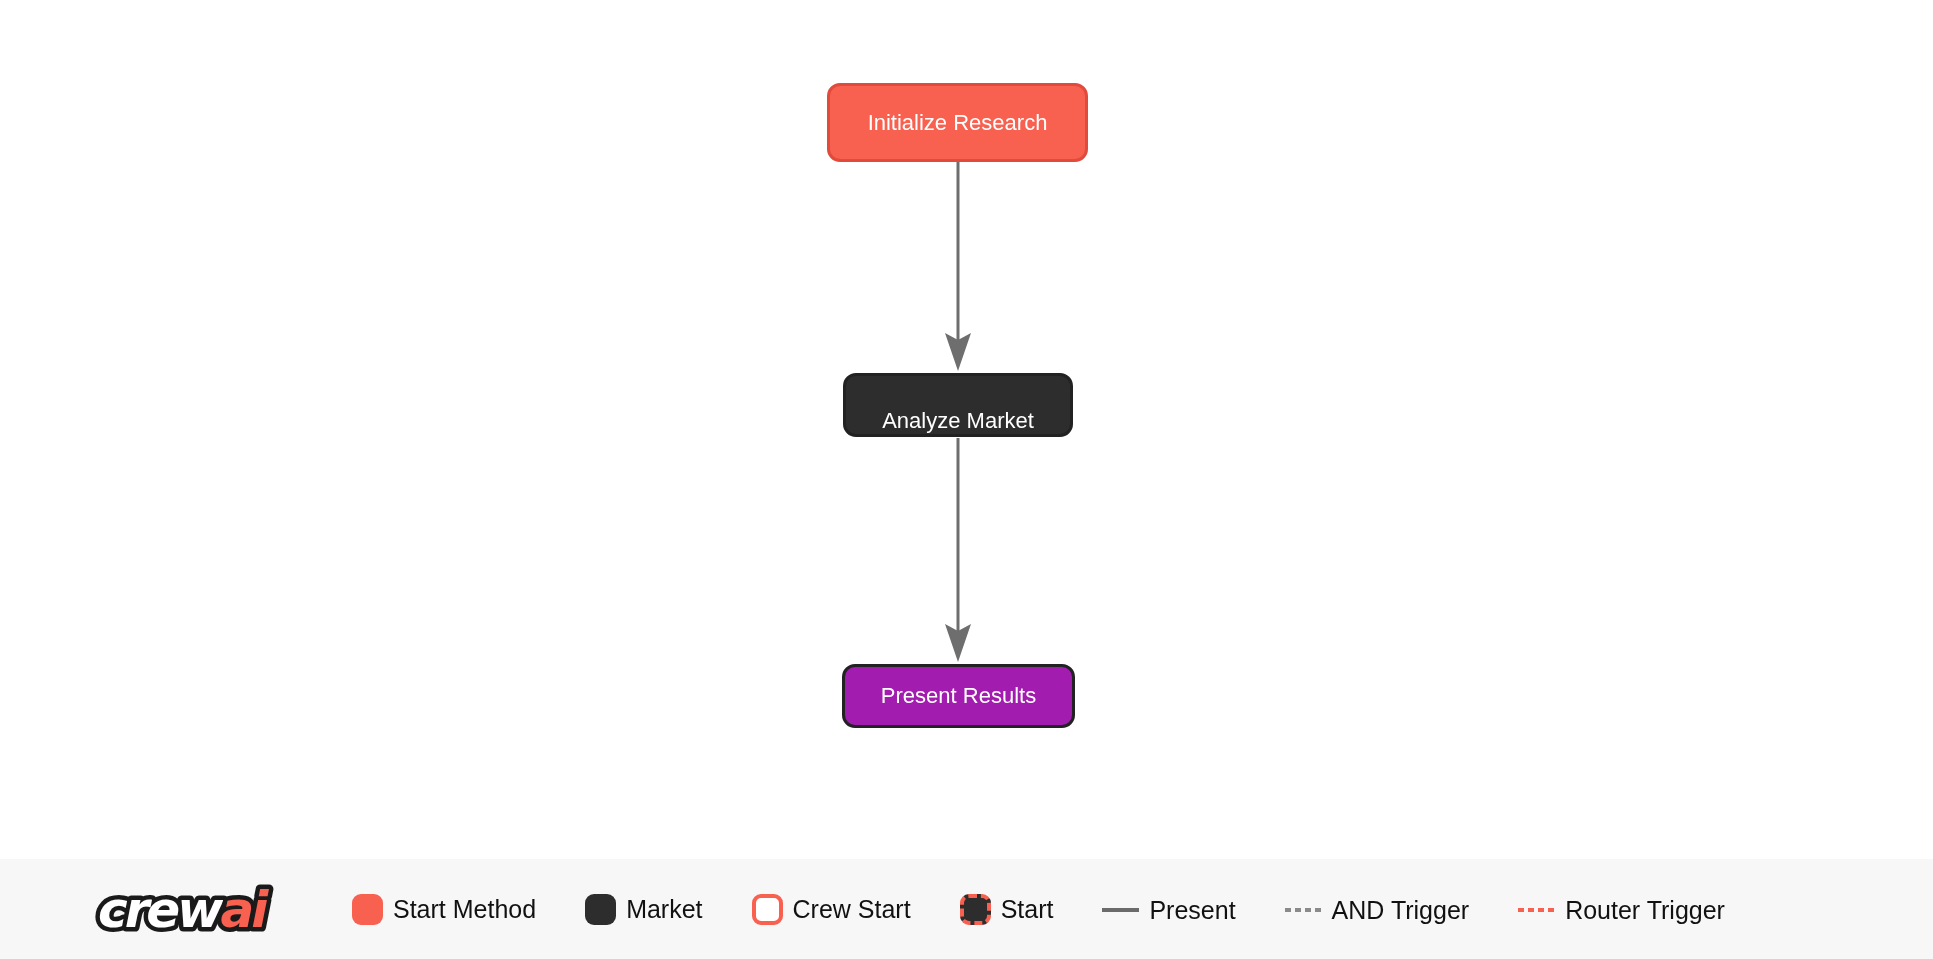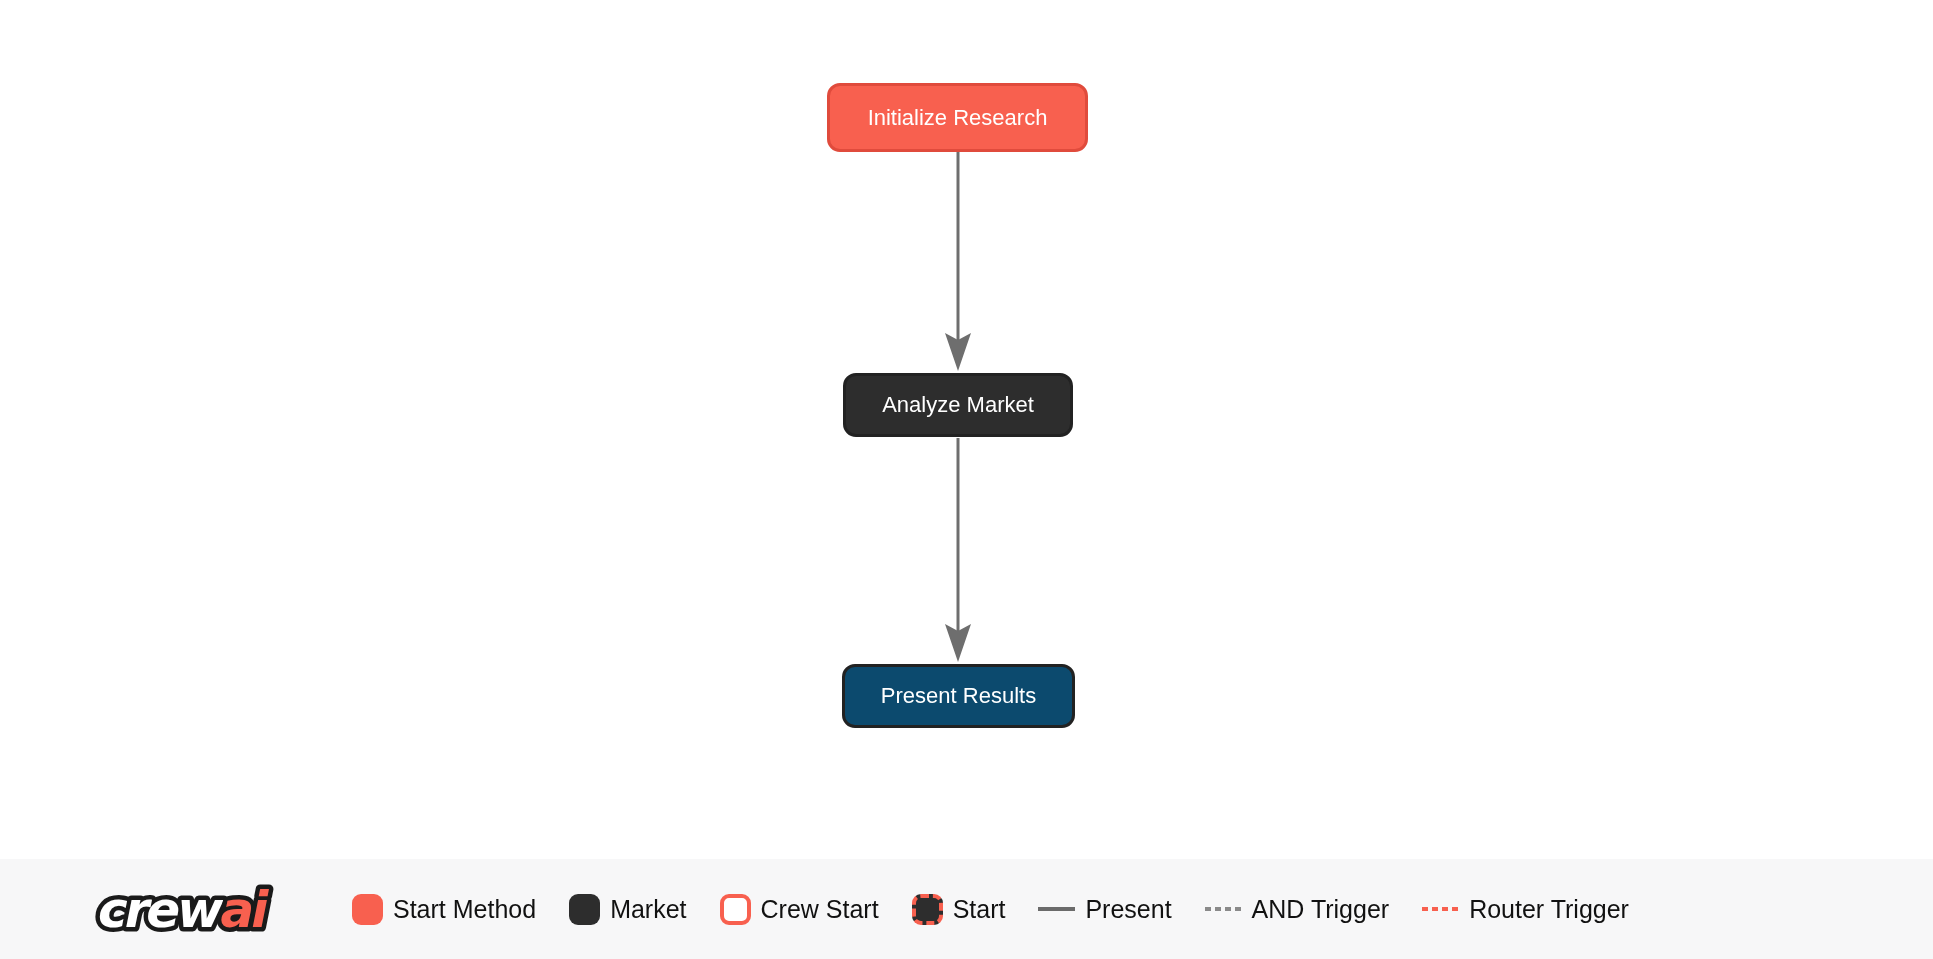--- a/index.html
+++ b/index.html
@@ -36,34 +36,35 @@
     justify-content: center;
     border-radius: 13px;
     font-size: 22px;
     color: #ffffff;
     cursor: pointer;
     box-sizing: border-box;
     white-space: nowrap;
   }
   .node-start {
     left: 827px; top: 83px;
-    width: 261px; height: 69px;
+    width: 261px; height: 79px;
     background: #F8604F;
     border: 3px solid #E04B3C;
   }
   .node-method-1 {
     left: 843px; top: 373px;
     width: 230px; height: 64px;
     background: #2D2D2D;
     border: 3px solid #222222;
+    align-items: flex-end;
   }
   .node-method-2 {
     left: 842px; top: 664px;
     width: 233px; height: 64px;
-    background: #0c4a6e;
+    background: #a21caf;
     border: 3px solid #222222;
   }
 
   
   .legend-bar {
     position: absolute;
     left: 0; bottom: 0;
     width: 1933px;
     height: 100px;
     background: #F7F7F8;
@@ -71,22 +72,22 @@
     align-items: center;
     padding-left: 94px;
     box-sizing: border-box;
   }
   .brand-logo {
     flex: 0 0 auto;
     margin-right: 30px;
   }
   .legend-items {
     display: flex;
-    align-items: center;
-    gap: 33px;
+    align-items: flex-end;
+    gap: 49px;
   }
   .legend-item {
     display: flex;
     align-items: center;
     gap: 10px;
     font-size: 25px;
     color: #111111;
     white-space: nowrap;
   }
   .swatch {

